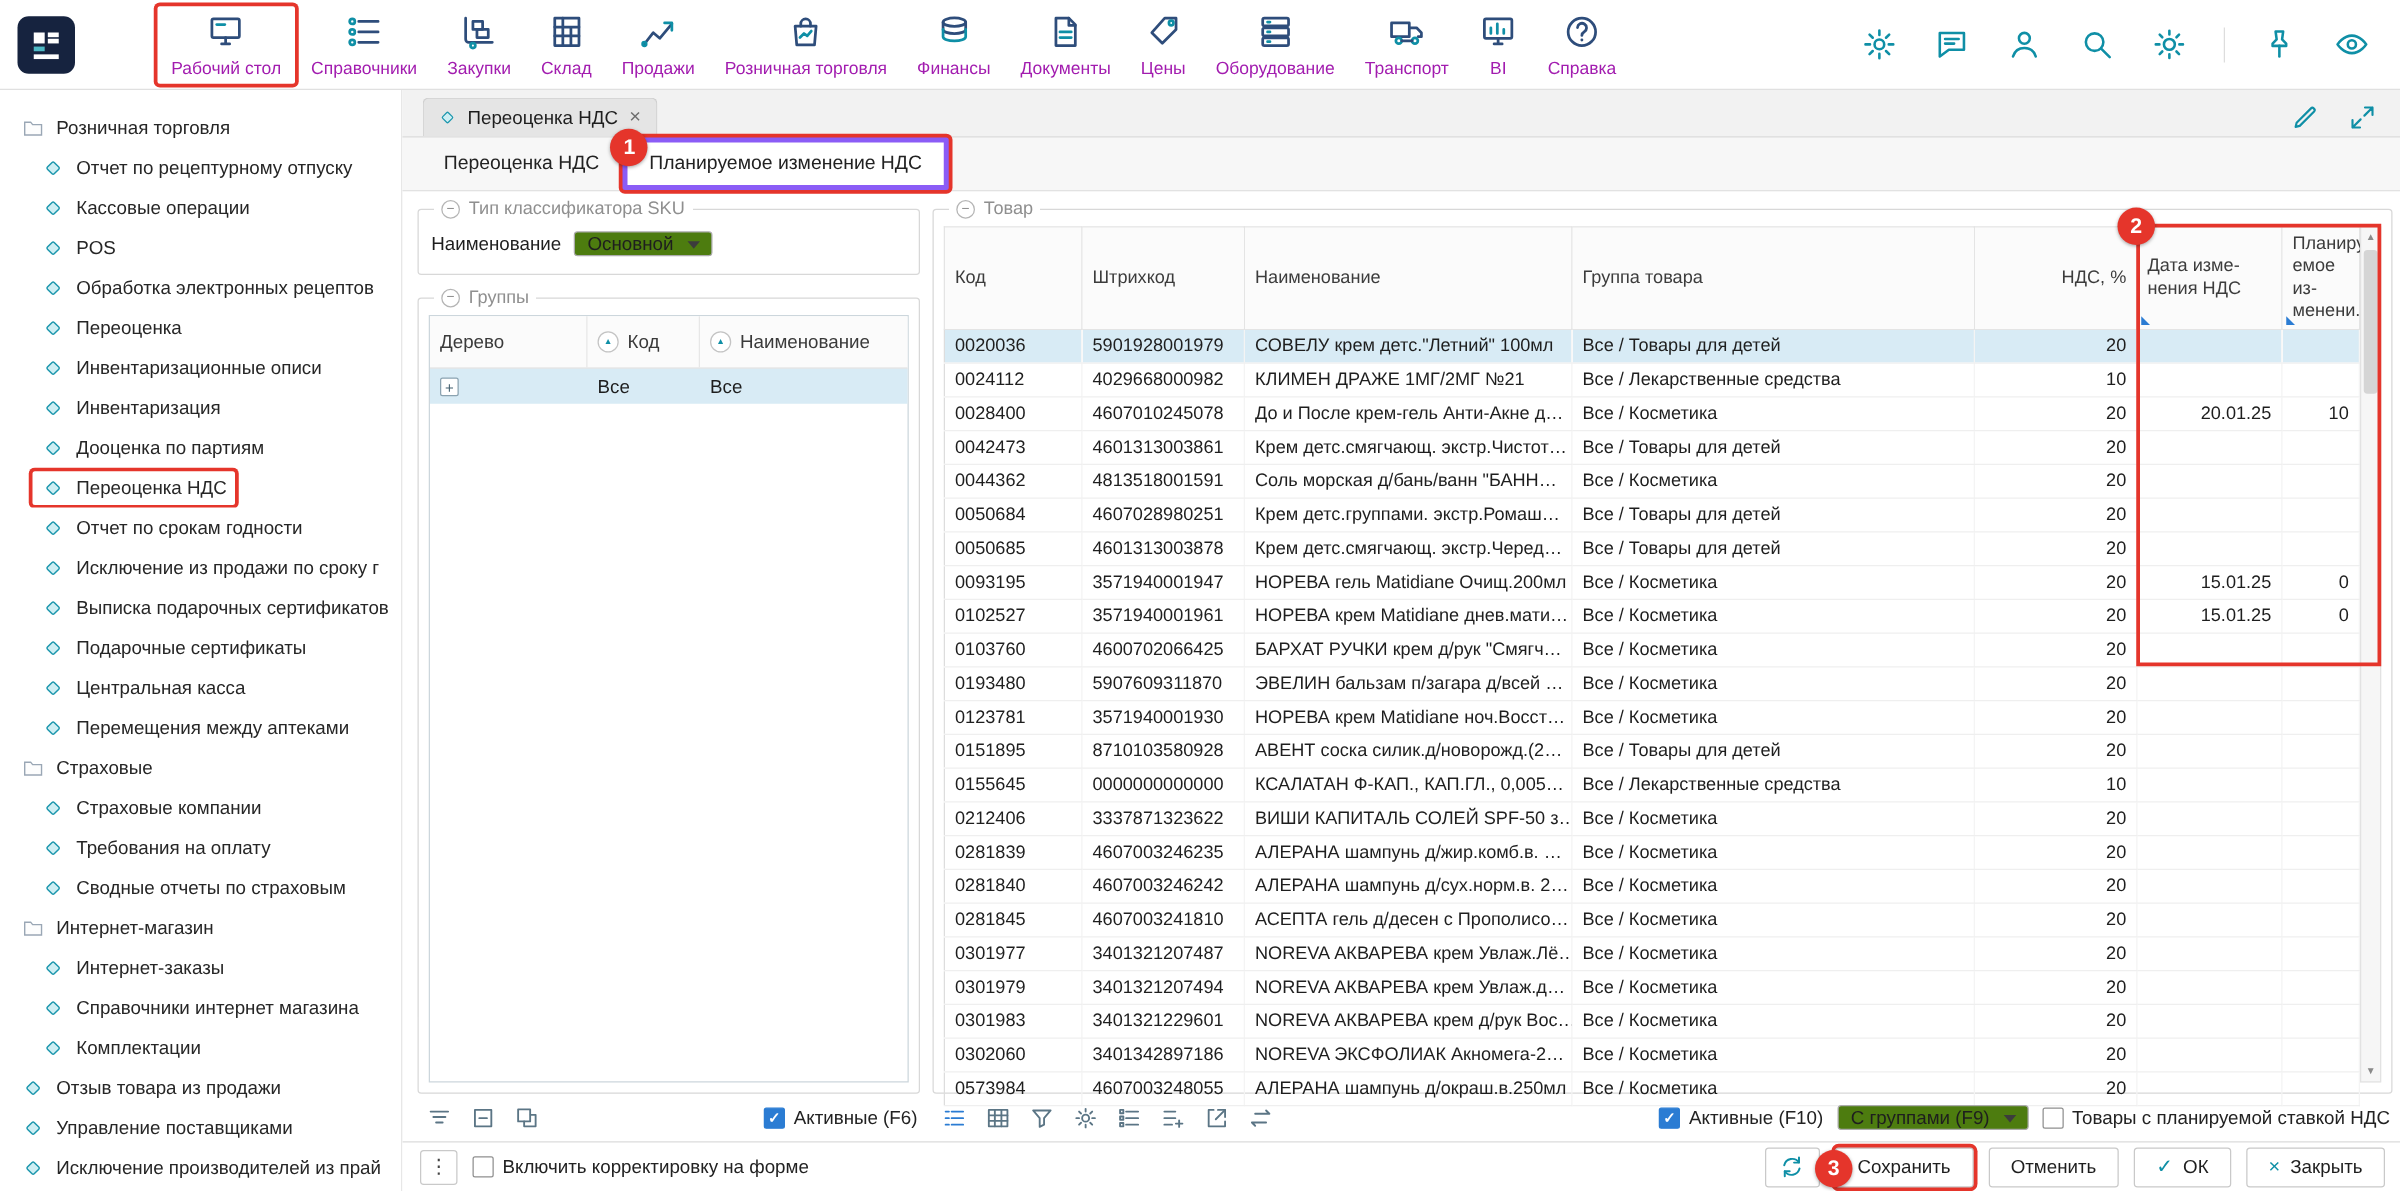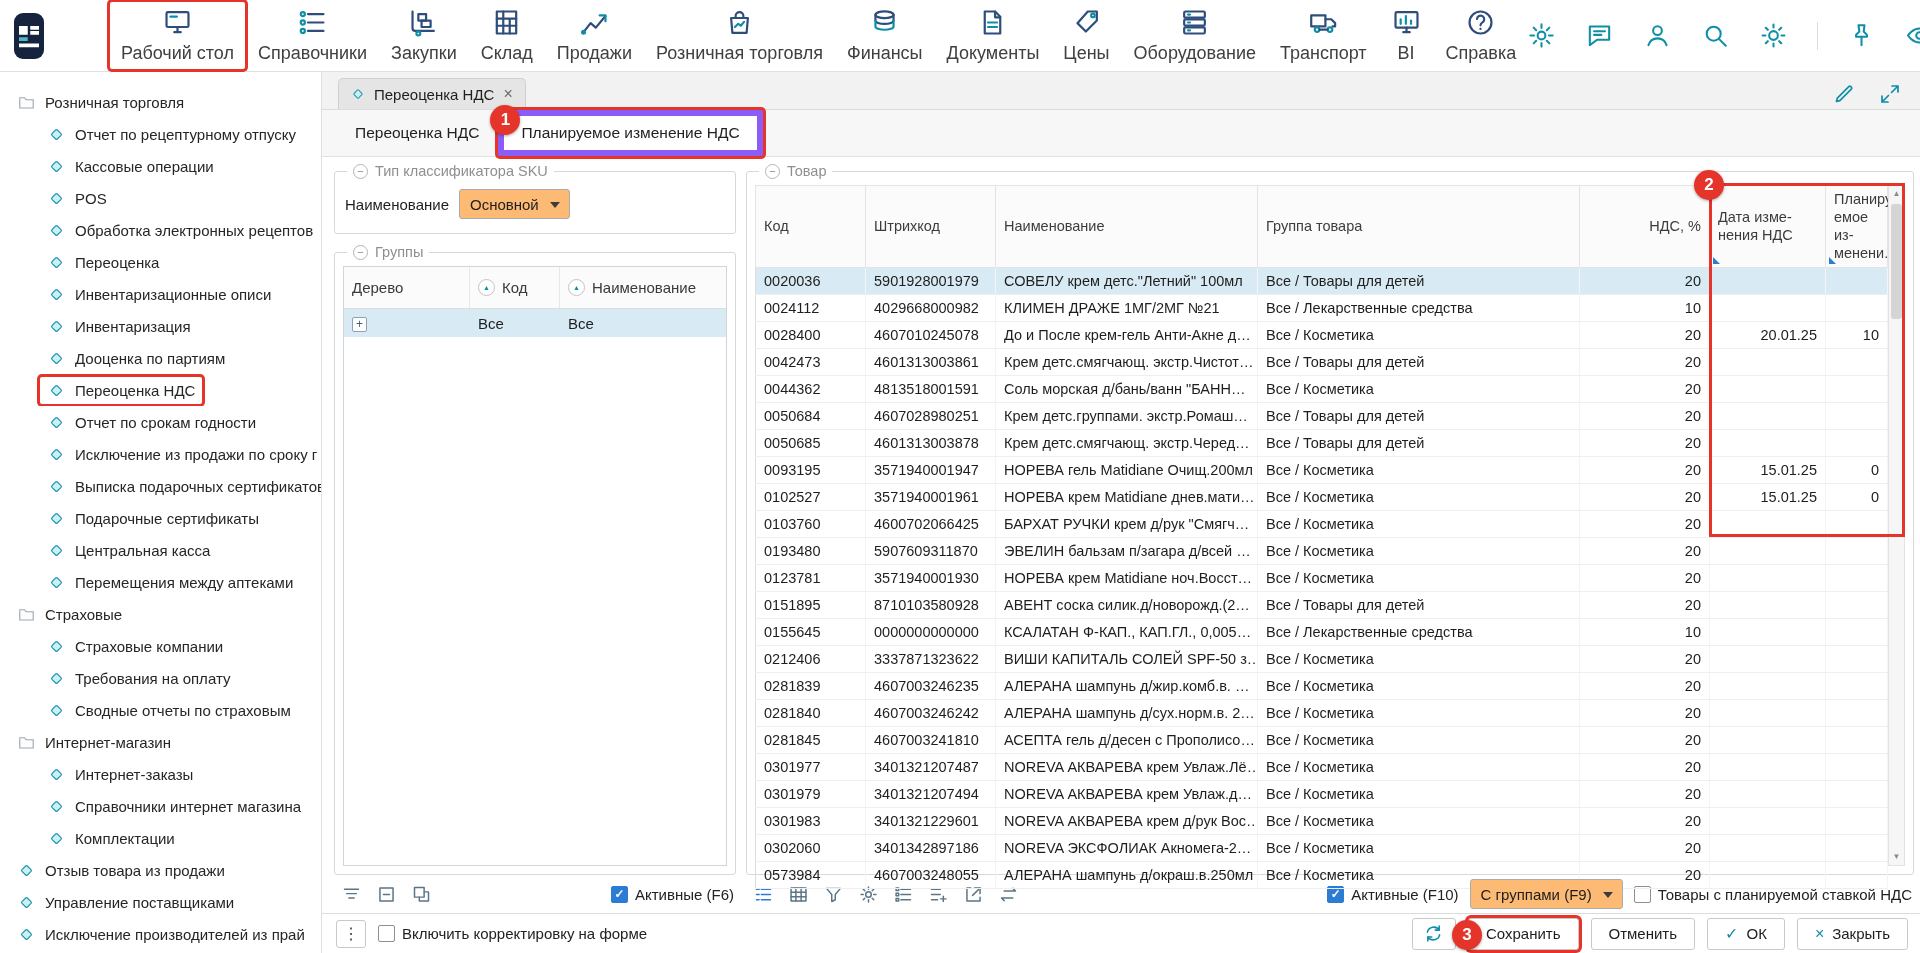--- a/index.html
+++ b/index.html
@@ -8,52 +8,52 @@
 .app{width:1920px;height:953px;display:flex;flex-direction:column;background:#fff}
 
 
 .topbar{flex:0 0 72px;display:flex;align-items:center;border-bottom:1px solid #e0e0e0;padding:0 14px;background:#fff}
 .logo{width:46px;height:46px;border-radius:9px;background:#16233f;display:flex;align-items:center;justify-content:center;cursor:pointer}
 .logo svg{width:30px;height:30px}
 .nav-items{display:flex;margin-left:66px;gap:2px;align-items:stretch}
 .nav-item{display:flex;flex-direction:column;align-items:center;justify-content:center;gap:5px;padding:5px 11px;cursor:pointer;border-radius:3px}
 .nav-item svg{width:31px;height:31px;fill:none;stroke:#2e4d7b;stroke-width:1.7;stroke-linecap:round;stroke-linejoin:round}
 .nav-item svg .acc{stroke:#0f8fa6}
-.nlabel{font-size:18px;color:#404040;white-space:nowrap}
+.nlabel{font-size:14px;color:#a21caf;white-space:nowrap}
 .top-right{margin-left:auto;display:flex;align-items:center;gap:29px;padding-right:10px}
 .top-right .ricon{cursor:pointer;display:inline-flex}
 .top-right svg{width:29px;height:29px;fill:none;stroke:#0f8fa6;stroke-width:1.7;stroke-linecap:round;stroke-linejoin:round}
 .vdiv{width:1px;height:28px;background:#ddd}
 
 
 .main{flex:1;display:flex;min-height:0}
 .sidebar{width:322px;flex:0 0 322px;border-right:1px solid #e0e0e0;padding-top:14px;overflow:hidden;background:#fff}
 .side-item{display:flex;align-items:center;height:32px;padding:0 4px 0 10px;cursor:pointer;white-space:nowrap;overflow:hidden}
-.side-item.child{padding-left:40px}
+.side-item.child{padding-left:26px}
 .side-item .inner{display:inline-flex;align-items:center;gap:9px;height:27px;padding:0 7px;border-radius:2px}
 .side-item .icn{display:inline-flex;flex:0 0 auto}
 .side-item svg{width:19px;height:19px}
 .side-item:not(.folder) .folder-icn{display:none}
 .side-label{font-size:15px;color:#262626}
 
 .content{flex:1;display:flex;flex-direction:column;min-width:0;background:#fff}
 
 
 .tabstrip{flex:0 0 38px;background:#f2f2f2;border-bottom:1px solid #dcdcdc;display:flex;align-items:flex-end;padding-left:16px;position:relative}
 .doc-tab{height:31px;background:#e5e5e5;border:1px solid #d0d0d0;border-bottom:none;border-radius:5px 5px 0 0;display:flex;align-items:center;gap:8px;padding:0 11px;font-size:15px;cursor:pointer}
 .doc-tab svg{width:16px;height:16px}
 .tab-close{color:#6d6d6d;font-size:16px;cursor:pointer;padding:0 1px;line-height:1}
 .corner-icons{position:absolute;right:18px;bottom:3px;display:flex;gap:22px}
 .cicon{cursor:pointer;display:inline-flex}
 .cicon svg{width:24px;height:24px;fill:none;stroke:#0f8fa6;stroke-width:1.7;stroke-linecap:round;stroke-linejoin:round}
 
 
 .subtabs{flex:0 0 40px;display:flex;align-items:center;background:#f7f7f7;border-bottom:1px solid #e2e2e2;padding-left:16px;gap:2px}
 .subtab{padding:8px 17px;font-size:15.5px;color:#222;cursor:pointer;position:relative;border-radius:2px}
-.subtab.active{background:#fff;border:6px solid #8b5cf6}
+.subtab.active{background:#fff;border:4px solid #8b5cf6}
 
 
 .red-box{box-shadow:0 0 0 3px #e5352b;border-radius:2px}
 .ann-badge{position:absolute;width:30px;height:30px;border-radius:50%;background:#e5352b;color:#fff;
   font-size:17px;font-weight:bold;display:flex;align-items:center;justify-content:center;z-index:60;box-shadow:0 1px 3px rgba(0,0,0,.35)}
 .badge1{left:-14px;top:-11px}
 .badge2{right:181px;top:-15px}
 .badge3{left:-17px;top:1px}
 .col-annotation{position:absolute;top:-2px;right:0;width:196px;height:354px;border:3px solid #e5352b;pointer-events:none;z-index:40}
 
@@ -61,22 +61,22 @@
 .panels{flex:1;display:flex;min-height:0;padding:6px 6px 0 12px;gap:10px}
 .left-panel{width:402px;flex:0 0 402px;display:flex;flex-direction:column;min-height:0}
 .right-panel{flex:1;display:flex;flex-direction:column;min-width:0;min-height:0}
 fieldset.groupbox{border:1px solid #d8d8d8;border-radius:3px;padding:6px 8px 8px;background:#fff}
 legend{font-size:14.5px;color:#8f8f8f;padding:0 6px;display:flex;align-items:center;gap:7px;margin-left:4px}
 .collapse{width:15px;height:15px;border:1px solid #b5b5b5;border-radius:50%;display:inline-flex;align-items:center;justify-content:center;font-size:11px;color:#8a8a8a;cursor:pointer;background:#fff;line-height:1}
 .legend-text{white-space:nowrap}
 
 .gb-classifier{flex:0 0 auto}
 .field-row{display:flex;align-items:center;gap:10px;padding:4px 2px 6px;font-size:15px}
-.selectbox{position:relative;border:1px solid #ababab;border-radius:3px;height:30px;display:inline-flex;align-items:center;
-  padding:0 30px 0 10px;background:#fdba74;cursor:pointer;font-size:15px;white-space:nowrap}
+.selectbox{position:relative;border:1px solid #ababab;border-radius:3px;height:20px;display:inline-flex;align-items:center;
+  padding:0 30px 0 10px;background:#4d7c0f;cursor:pointer;font-size:15px;white-space:nowrap}
 .selectbox::after{content:"";position:absolute;right:9px;top:50%;margin-top:-2px;border-left:5px solid transparent;border-right:5px solid transparent;border-top:6px solid #3c3c3c}
 
 .gb-groups{flex:1;margin-top:10px;display:flex;flex-direction:column;min-height:0}
 .gtable{flex:1;border:1px solid #ccd6dc;display:flex;flex-direction:column;min-height:0;background:#fff}
 .ghead{display:flex;flex:0 0 42px;background:#fbfbfb;border-bottom:1px solid #ddd;align-items:center;font-size:15px;color:#3a3a3a}
 .gth{padding:0 8px;display:flex;align-items:center;gap:7px;height:100%;border-right:1px solid #e7e7e7;cursor:pointer}
 .gth:nth-child(1){width:126px}
 .gth:nth-child(2){width:90px}
 .gth:nth-child(3){flex:1;border-right:none}
 .sort-circ{width:17px;height:17px;border:1px solid #c4c4c4;border-radius:50%;display:inline-flex;align-items:center;justify-content:center;font-size:7px;color:#0f8fa6;background:#fff;flex:0 0 auto}

